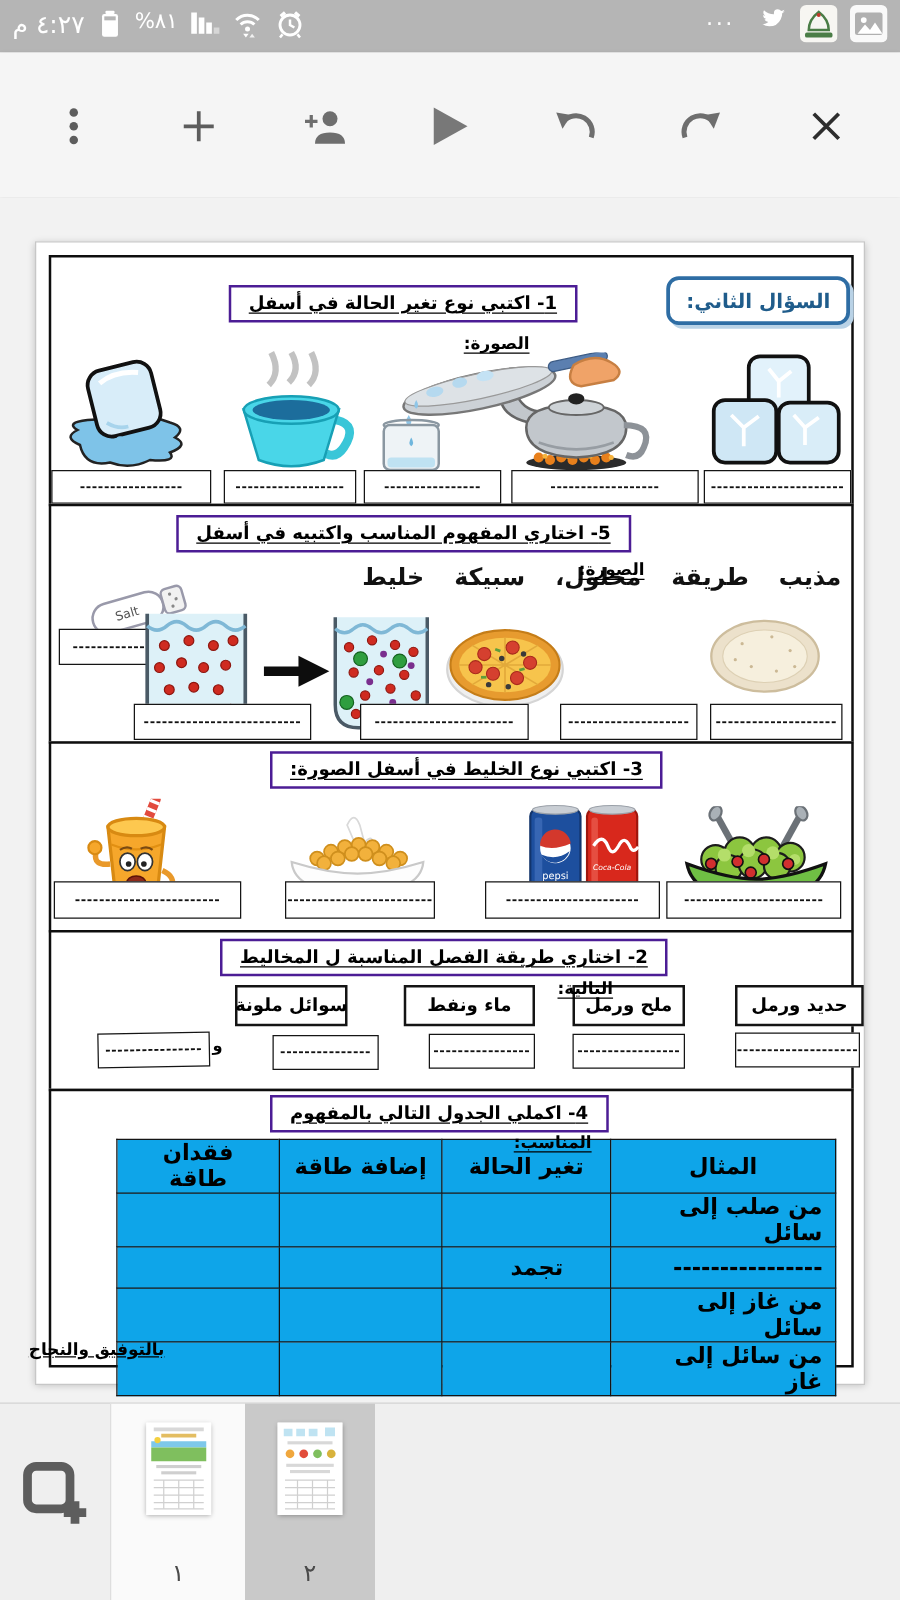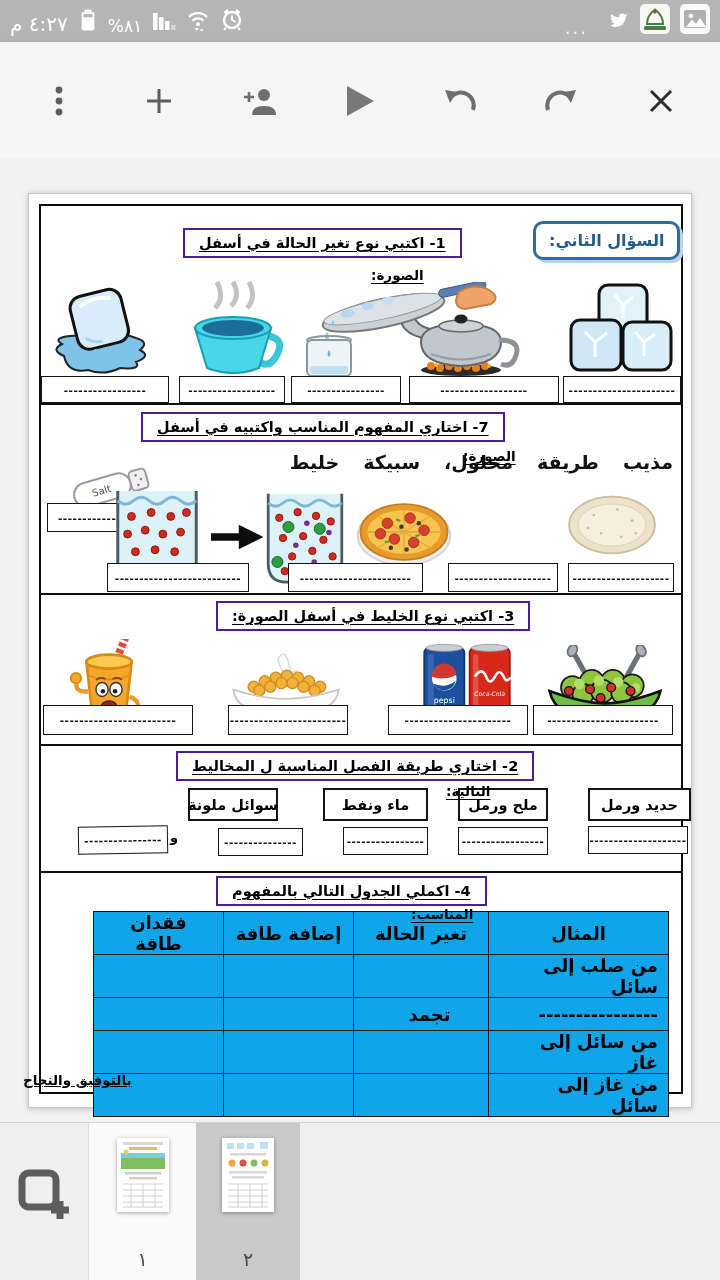--- a/index.html
+++ b/index.html
@@ -3,21 +3,21 @@
 <meta charset="utf-8">
 <style>
   * { box-sizing: border-box; }
   html,body { margin:0; padding:0; width:720px; height:1280px; overflow:hidden;
     font-family:"DejaVu Sans","Liberation Sans",sans-serif; background:#f2f2f2; }
   #screen { position:relative; width:720px; height:1280px; background:#f2f2f2; }
 
   
   .status { position:absolute; top:0; left:0; right:0; height:42px; background:#b5b5b5;
     color:#fff; display:flex; align-items:center; justify-content:space-between; padding:0 10px; }
-  .st-group { display:flex; align-items:flex-end; gap:10px; }
+  .st-group { display:flex; align-items:flex-start; gap:10px; }
   .st-time { font-size:20px; direction:rtl; }
   .st-pct { font-size:17px; direction:ltr; }
   .st-dots { font-size:18px; letter-spacing:2px; color:#fdfdfd; margin-right:6px; }
 
   
   .toolbar { position:absolute; top:42px; left:0; right:0; height:116px; background:#f5f5f5;
     box-shadow:0 1px 4px rgba(0,0,0,.20); display:flex; align-items:center;
     justify-content:space-between; padding:6px 36px 0 36px; }
   .tool-btn { width:46px; height:46px; display:flex; align-items:center; justify-content:center; }
 
@@ -295,21 +295,21 @@
 
           <div class="ans" style="left:0px; top:170px; width:128px; height:27px;">-----------------</div>
           <div class="ans" style="left:138px; top:170px; width:106px; height:27px;">------------------</div>
           <div class="ans" style="left:250px; top:170px; width:110px; height:27px;">----------------</div>
           <div class="ans" style="left:368px; top:170px; width:150px; height:27px;">------------------</div>
           <div class="ans" style="left:522px; top:170px; width:118px; height:27px;">----------------------</div>
         </div>
 
         <div class="sec" style="height:192px;">
           <div class="hbox" style="left:100px; top:7px;">
-            <span>7- اختاري المفهوم المناسب واكتبيه في أسفل</span>
+            <span>5- اختاري المفهوم المناسب واكتبيه في أسفل</span>
           </div>
           <div class="tail" style="left:422px; top:43px;">الصورة:</div>
           <div class="concepts" style="left:272px; top:46px; width:360px;">
             <span>مذيب</span>
             <span>طريقة</span>
             <span>محلول،</span>
             <span>سبيكة</span>
             <span>خليط</span>
           </div>
 
@@ -591,27 +591,27 @@
               <td></td>
               <td></td>
             </tr>
             <tr>
               <td class="ex">----------------</td>
               <td>تجمد</td>
               <td></td>
               <td></td>
             </tr>
             <tr>
-              <td class="ex">من سائل إلى غاز</td>
+              <td class="ex">من غاز إلى سائل</td>
               <td></td>
               <td></td>
               <td></td>
             </tr>
             <tr>
-              <td class="ex">من غاز إلى سائل</td>
+              <td class="ex">من سائل إلى غاز</td>
               <td></td>
               <td></td>
               <td></td>
             </tr>
           </tbody>
             </table>
         </div>
 
         <div class="footer-note">بالتوفيق والنجاح</div>
       </div>

